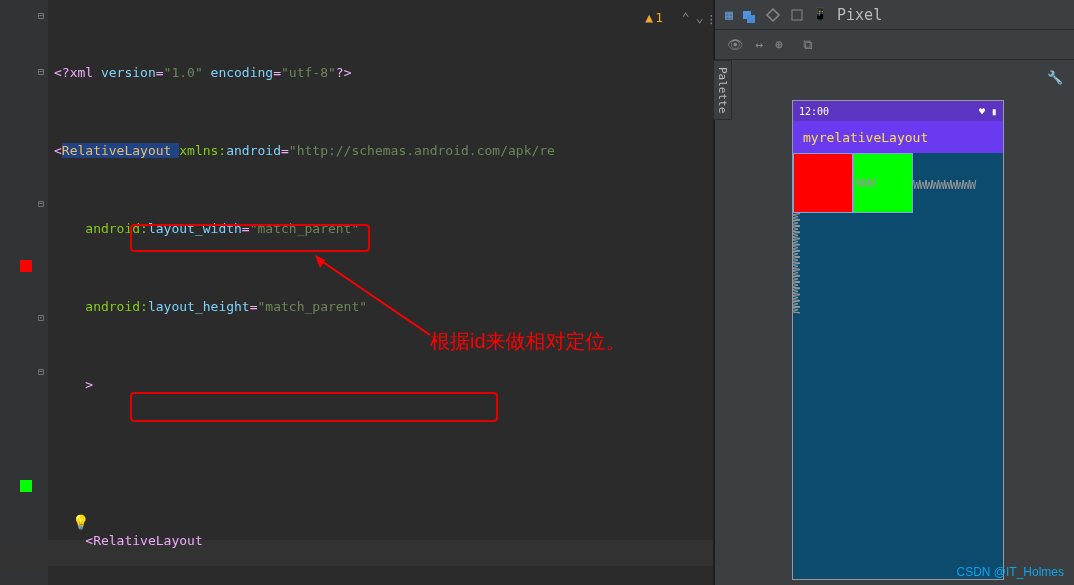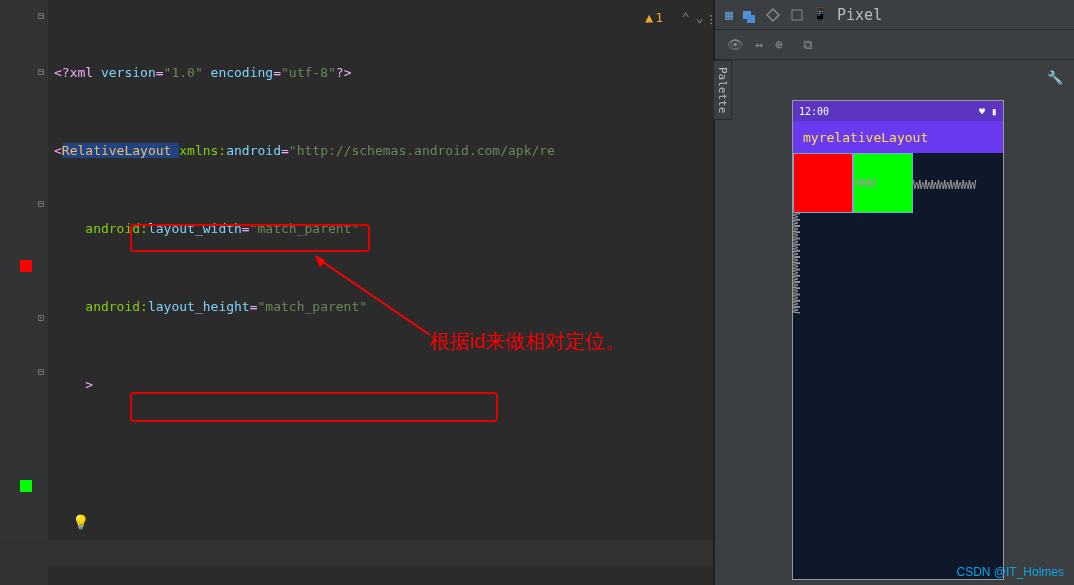--- a/index.html
+++ b/index.html
@@ -142,21 +142,21 @@
 }
 .appbar {
   height: 32px;
   background: #6a3af0;
   color: #fde047;
   font-size: 13px;
   display: flex;
   align-items: center;
   padding: 0 10px;
 }
-.phone-body { position: relative; height: calc(100% - 52px); background: #0f172a; }
+.phone-body { position: relative; height: calc(100% - 52px); background: #0c4a6e; }
 .sq-red { position: absolute; left: 0; top: 0; width: 60px; height: 60px; background: #ff0000; border: 1px solid #7aa6da; }
 .sq-green { position: absolute; left: 60px; top: 0; width: 60px; height: 60px; background: #00ff00; border: 1px solid #7aa6da; }
 .zigzag {
   position: absolute;
   color: #999;
   font-size: 12px;
   letter-spacing: -1px;
 }
 .watermark {
   position: absolute;
@@ -199,20 +199,21 @@
 
     <div class="caret-line" style="top:540px"></div>
 
     <div class="code-area">
       <div class="code-line"><span class="c-tag">&lt;?xml </span><span class="c-attr">version</span><span class="c-tag">=</span><span class="c-val">"1.0"</span><span class="c-tag"> </span><span class="c-attr">encoding</span><span class="c-tag">=</span><span class="c-val">"utf-8"</span><span class="c-tag">?&gt;</span></div>
       <div class="code-line"><span class="c-tag">&lt;</span><span class="c-sel">RelativeLayout </span><span class="c-ns">xmlns:</span><span class="c-attr">android</span><span class="c-tag">=</span><span class="c-val">"http://schemas.android.com/apk/re</span></div>
       <div class="code-line">    <span class="c-ns">android:</span><span class="c-attr">layout_width</span><span class="c-tag">=</span><span class="c-val">"match_parent"</span></div>
       <div class="code-line">    <span class="c-ns">android:</span><span class="c-attr">layout_height</span><span class="c-tag">=</span><span class="c-val">"match_parent"</span></div>
       <div class="code-line">    <span class="c-tag">&gt;</span></div>
       <div class="code-line"></div>
+      <div class="code-line">    <span class="c-tag">&lt;</span><span class="c-tag">RelativeLayout</span></div>
       
       
       
       
       
       
       
       
       
       

